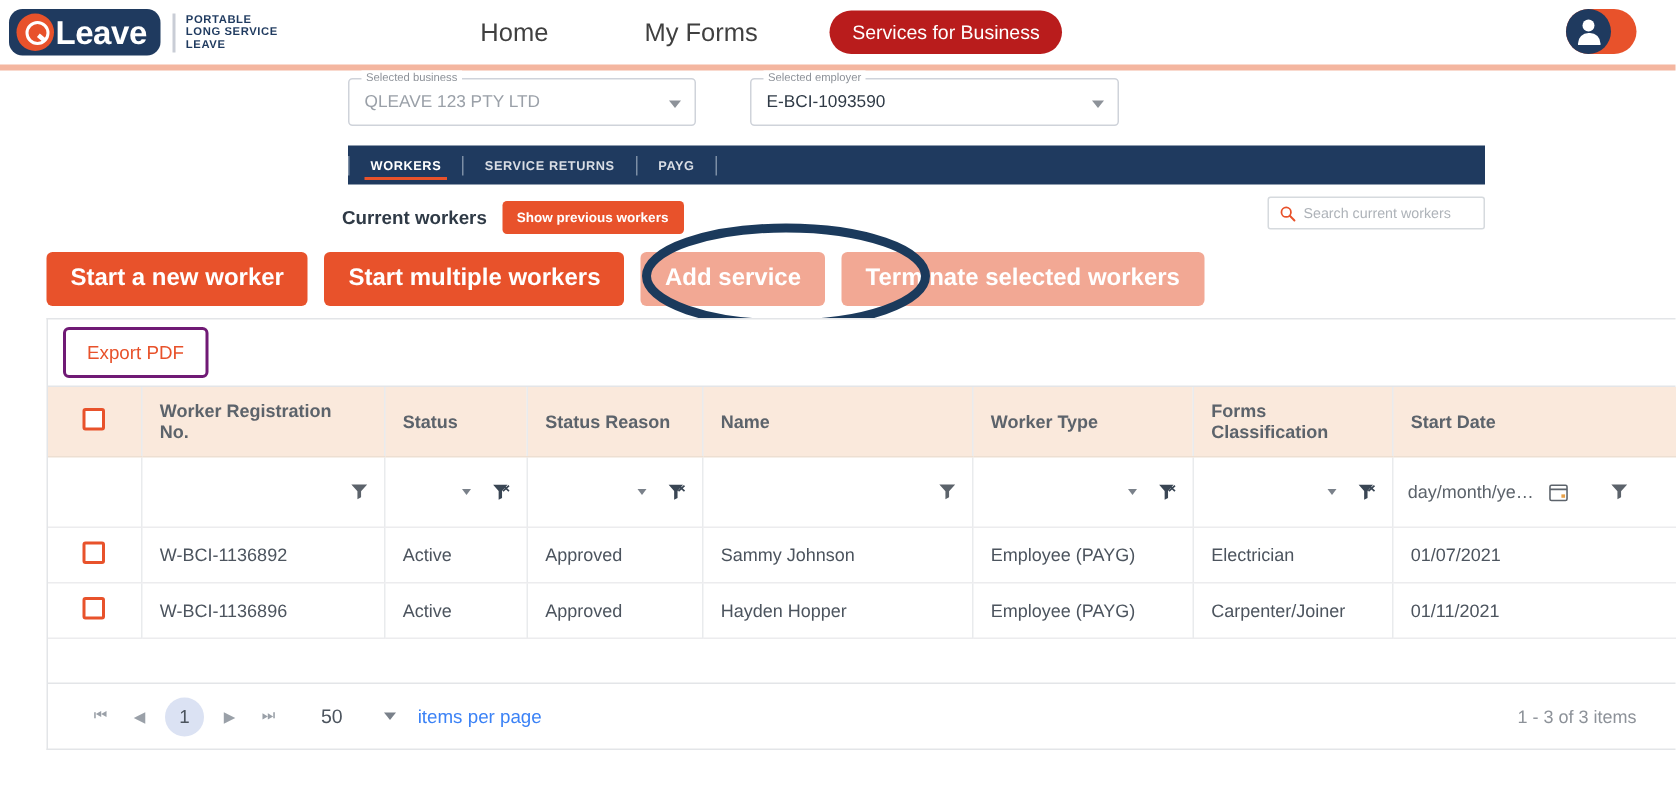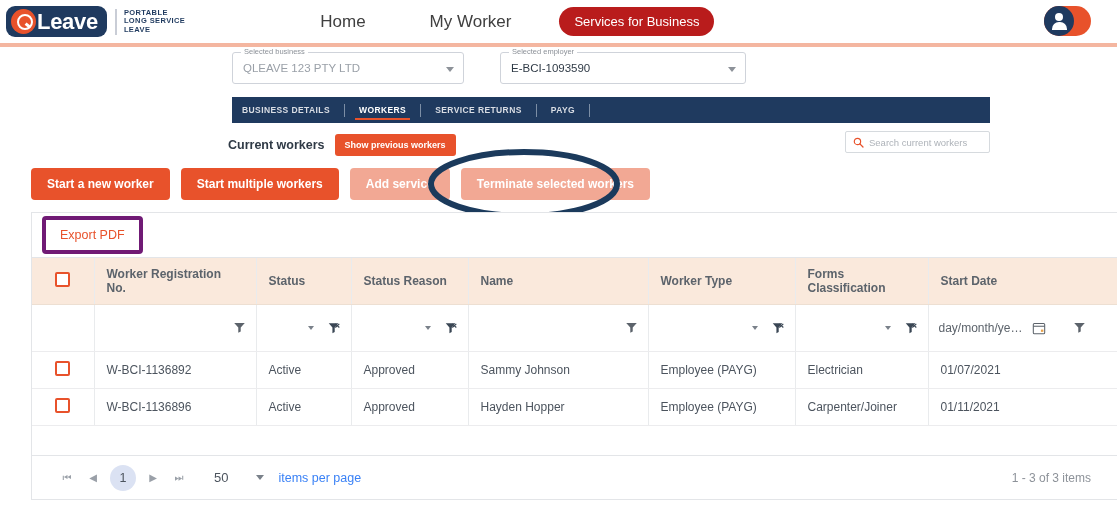--- a/index.html
+++ b/index.html
@@ -247,21 +247,21 @@
   .actions {
     position: absolute;
     left: 31px; top: 168px;
     display: flex;
     gap: 11px;
   }
   .abtn {
     border: none;
     border-radius: 4px;
     color: #ffffff;
-    font-size: 12px;
+    font-size: 16px;
     font-weight: bold;
     padding: 9px 16px;
     white-space: nowrap;
     font-family: inherit;
   }
   .abtn.on  { background: #e8522b; }
   .abtn.off { background: #f2a894; }
 
   
   .annot {
@@ -281,21 +281,21 @@
     border-right: none;
   }
   .exportbar {
     height: 45px;
     display: flex; align-items: center;
     padding-left: 10px;
     border-bottom: 1px solid #e3e5e8;
   }
   .export-btn {
     background: #ffffff;
-    border: 4px solid #701a75;
+    border: 2px solid #701a75;
     border-radius: 4px;
     color: #e8522b;
     font-size: 12.5px;
     padding: 8px 14px;
     font-family: inherit;
   }
   table {
     border-collapse: collapse;
     width: 100%;
     table-layout: fixed;
@@ -415,21 +415,21 @@
     <div class="logo-div"></div>
     <div class="logo-tag">
       <div>PORTABLE</div>
       <div>LONG SERVICE</div>
       <div>LEAVE</div>
     </div>
   </div>
 
   <div class="nav">
     <a class="nav-link" href="#">Home</a>
-    <a class="nav-link" href="#">My Worker</a>
+    <a class="nav-link" href="#">My Forms</a>
     <span class="nav-pill">Services for Business</span>
   </div>
 
   <div class="avatar">
     <div class="avatar-circle"></div>
     <div class="avatar-head"></div>
     <div class="avatar-body"></div>
   </div>
 </div>
 <div class="header-rule"></div>
@@ -441,21 +441,20 @@
     <span class="caret"></span>
   </div>
   <div class="field wide">
     <span class="field-label">Selected employer</span>
     <span class="field-value dark">E-BCI-1093590</span>
     <span class="caret"></span>
   </div>
 </div>
 
 <div class="tabbar">
-  <div class="tab first">BUSINESS DETAILS</div>
   <div class="tab-sep"></div>
   <div class="tab active">WORKERS</div>
   <div class="tab-sep"></div>
   <div class="tab">SERVICE RETURNS</div>
   <div class="tab-sep"></div>
   <div class="tab">PAYG</div>
   <div class="tab-sep"></div>
 </div>
 
 <div class="cw-row">

